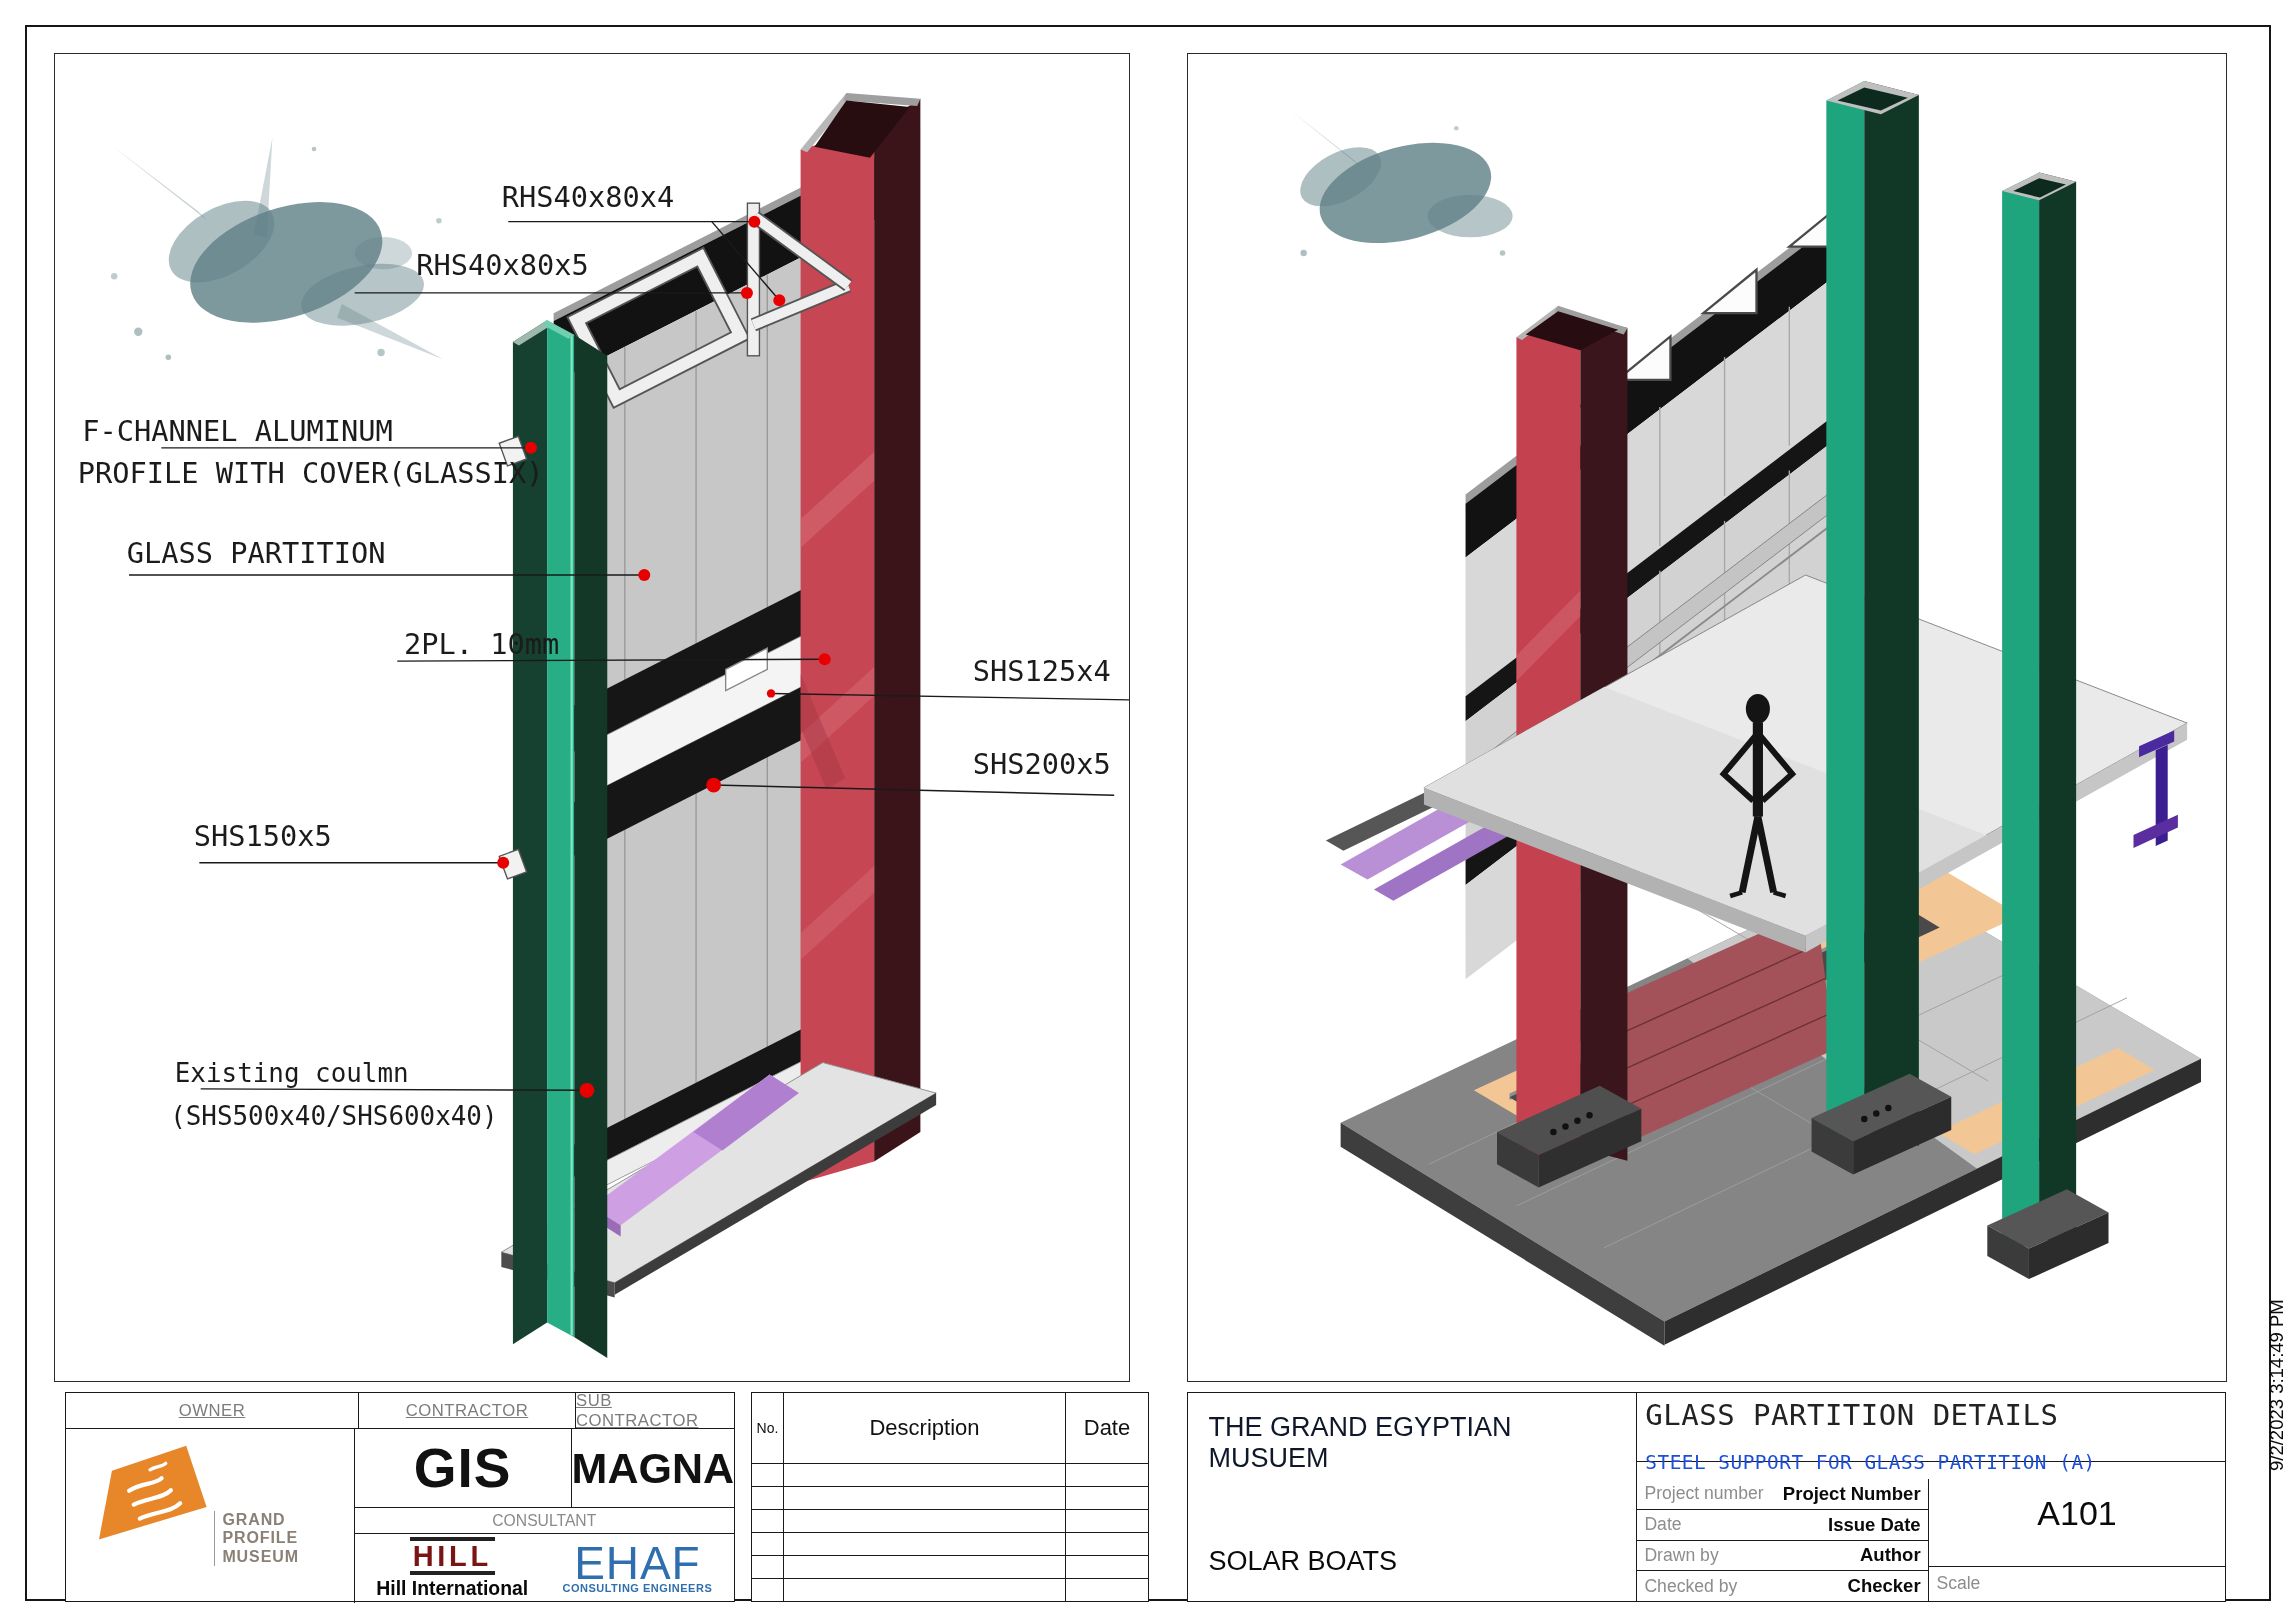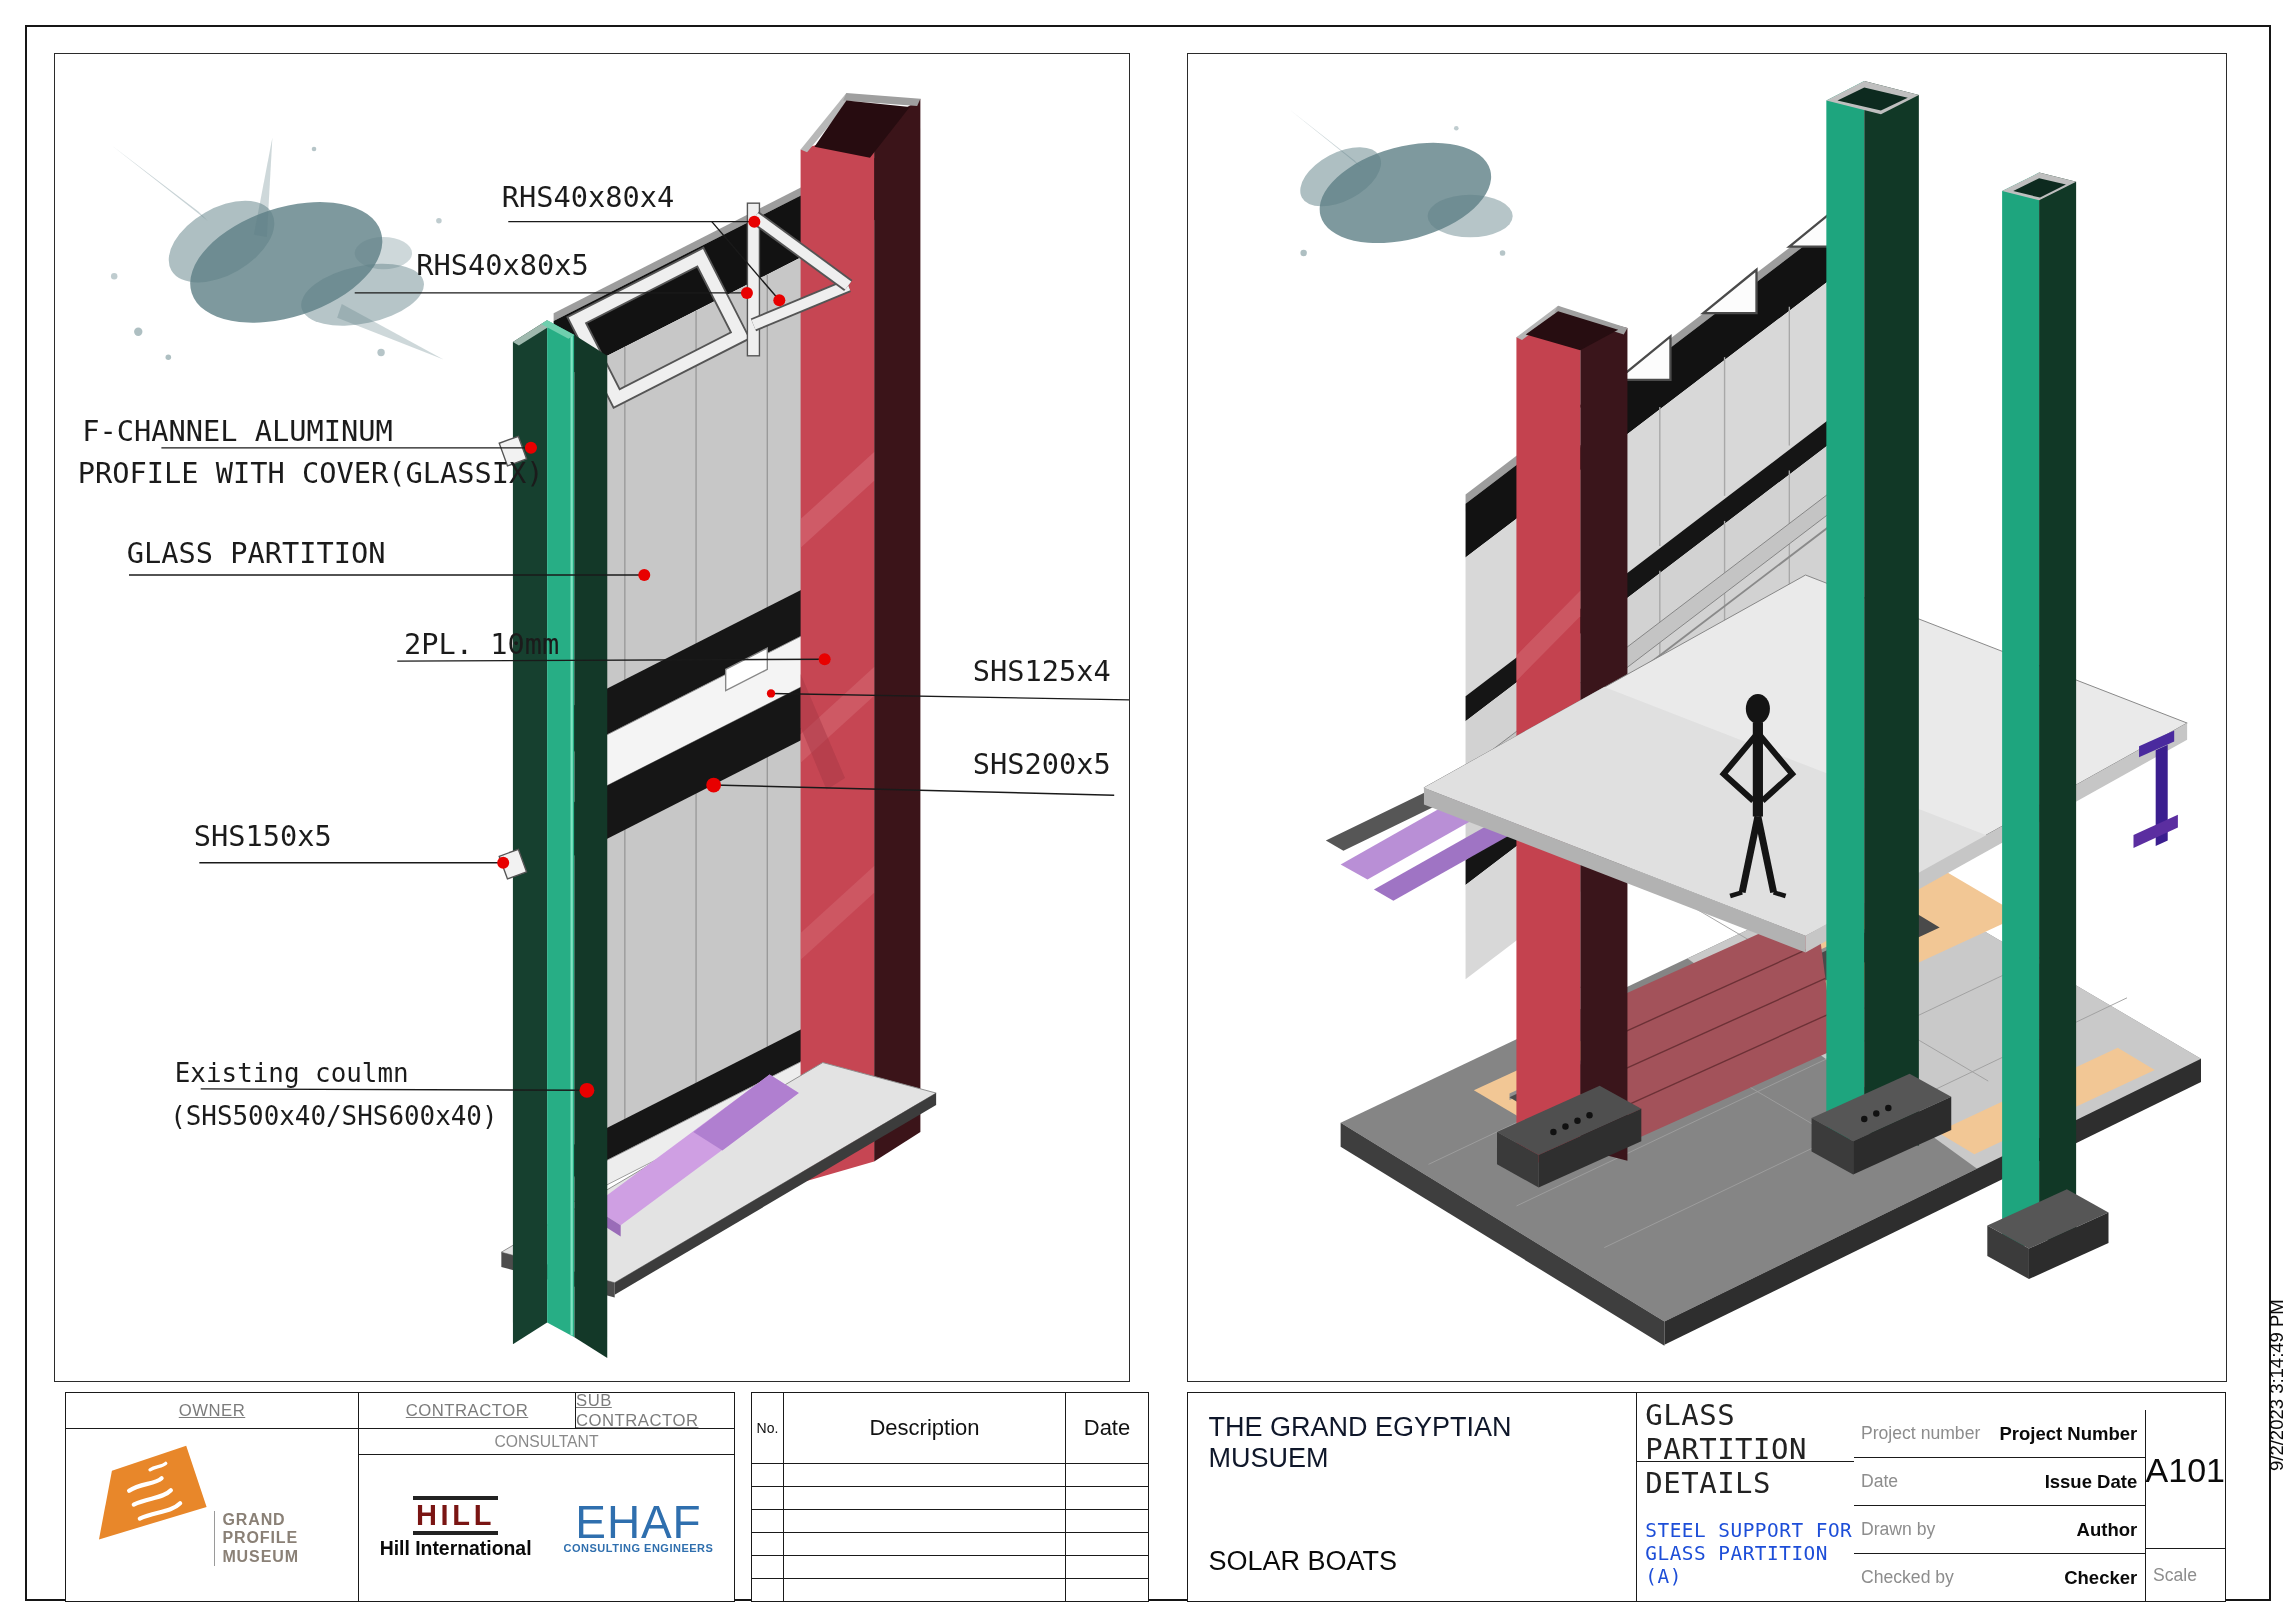--- a/index.html
+++ b/index.html
@@ -41,21 +41,21 @@
   .rev-rows{flex:1;display:flex;flex-direction:column;}
   .rev-row{flex:1;display:flex;border-bottom:0.9px solid #1a1a1a;}
   .rev-row:last-child{border-bottom:none;}
   .rc-no{width:31px;border-right:1.4px solid #1a1a1a;}
   .rc-desc{width:281px;border-right:1.4px solid #1a1a1a;}
   .rc-date{flex:1;}
   #tb-main{left:1187px;top:1392px;width:1039px;height:210px;display:flex;}
   .proj-cell{width:448px;border-right:1.4px solid #1a1a1a;position:relative;}
   .proj-client{position:absolute;left:20.4px;top:18.5px;font-size:27px;color:#0f172a;}
   .proj-name{position:absolute;left:20.4px;bottom:24px;font-size:27px;color:#0a0a0a;}
-  .sheetinfo{flex:1;display:flex;}
+  .sheetinfo{flex:1;display:flex;flex-direction:column;}
   .si-title-area{height:69px;border-bottom:1.4px solid #1a1a1a;padding:4.6px 0 0 8.3px;box-sizing:border-box;}
   .si-title{font-family:"DejaVu Sans Mono","Liberation Mono",monospace;font-size:29px;color:#222;letter-spacing:0.5px;}
   .si-sub{font-family:"DejaVu Sans Mono","Liberation Mono",monospace;font-size:19.4px;color:#1d4ed8;margin-top:19px;letter-spacing:0.5px;}
   .si-grid{flex:1;display:flex;}
   .si-fields{width:291px;display:flex;flex-direction:column;border-right:1.4px solid #1a1a1a;margin-top:17px;}
   .si-field{flex:1;display:flex;align-items:center;justify-content:space-between;padding:0 7.4px;border-bottom:0.9px solid #1a1a1a;}
   .si-field:last-child{border-bottom:none;}
   .fl{font-size:17.6px;color:#8d8d8d;}
   .fv{font-size:18.5px;font-weight:600;color:#0a0a0a;}
   .si-right{flex:1;display:flex;flex-direction:column;}
@@ -331,20 +331,24 @@
         <path d="M95 105 C120 88 150 92 165 78 M105 135 C135 120 168 122 185 104 M118 165 C150 150 185 152 205 132" stroke="#ffffff" stroke-width="9" fill="none" stroke-linecap="round"></path>
         <path d="M140 60 C152 52 166 54 174 46" stroke="#ffffff" stroke-width="7" fill="none" stroke-linecap="round"></path>
       </svg>
       <div class="gem-logo-text">
         <div>GRAND</div>
         <div>PROFILE</div>
         <div>MUSEUM</div>
       </div>
     </div>
     <div class="cons-col">
+      <div class="gm-row">
+        <div class="gis-cell">GIS</div>
+        <div class="magna-cell">MAGNA</div>
+      </div>
       <div class="cons-head">CONSULTANT</div>
       <div class="logos-row">
         <div class="hill">
           <div class="hill-mark">HILL</div>
           <div class="hill-name">Hill International</div>
         </div>
         <div class="ehaf">
           <div class="ehaf-mark">EHAF</div>
           <div class="ehaf-sub">CONSULTING ENGINEERS</div>
         </div>

